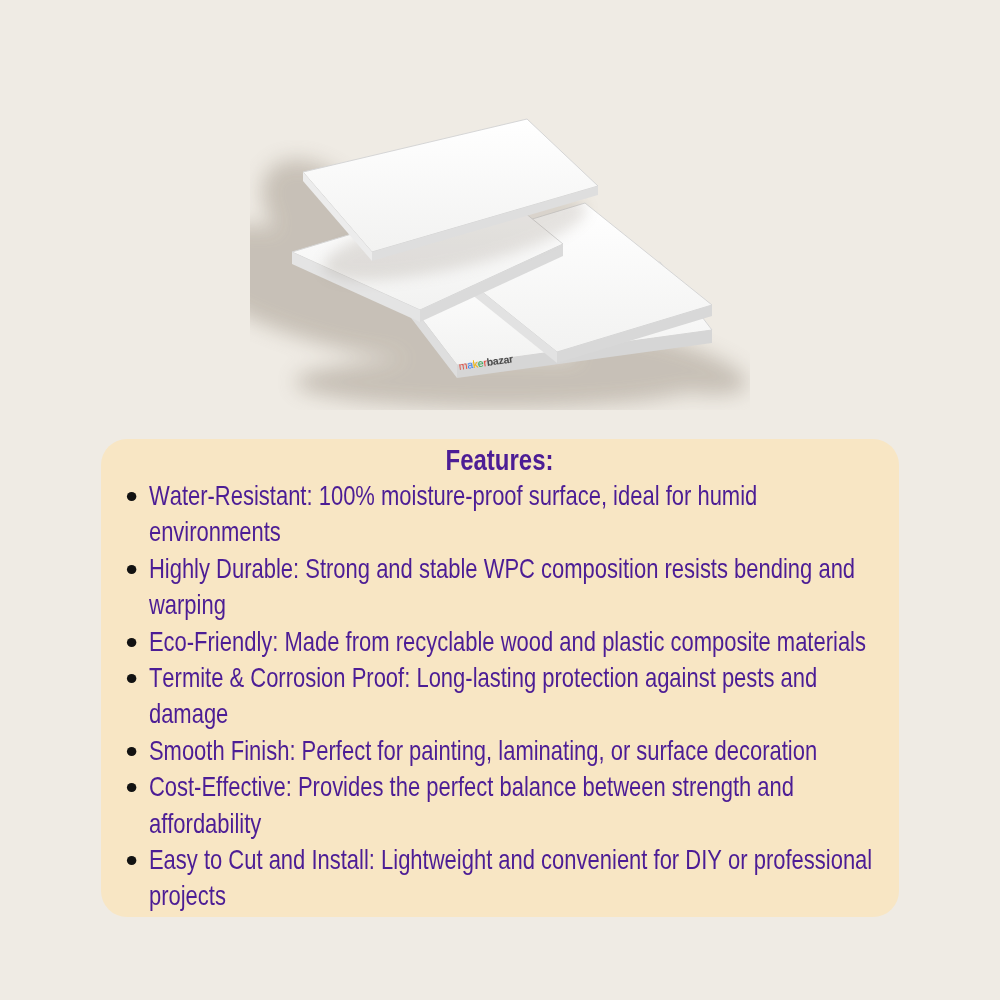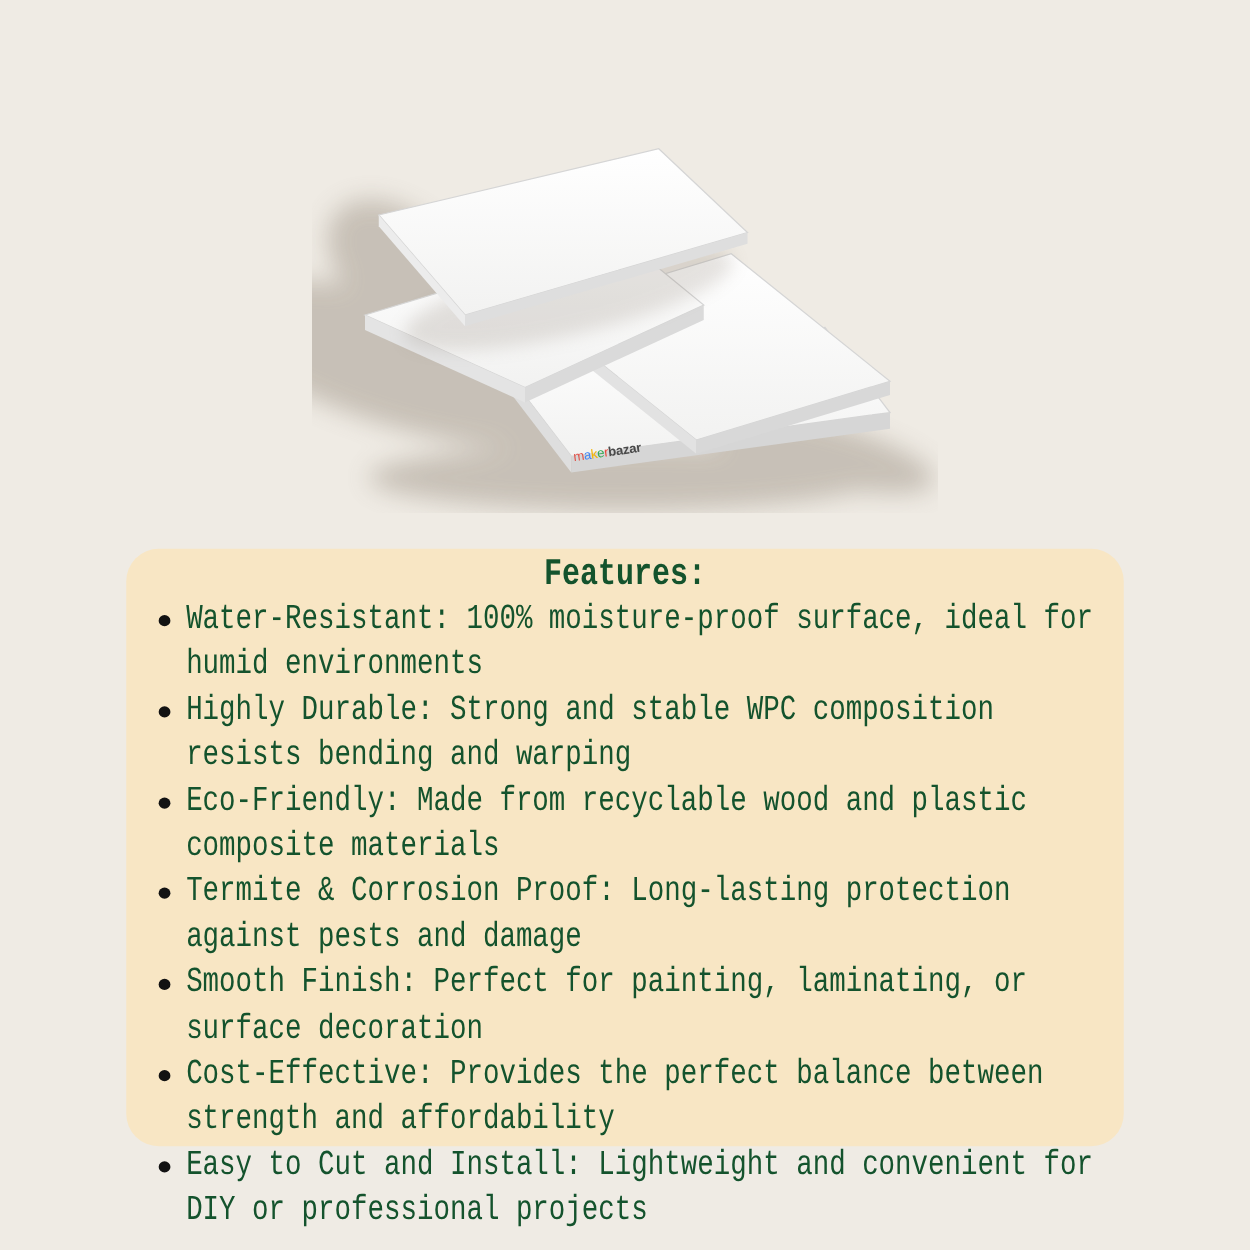--- a/index.html
+++ b/index.html
@@ -101,21 +101,21 @@
         <polygon points="303,172 372,252 372,261 303,181" fill="#ececec"></polygon>
         <polygon points="372,252 598,186 598,195 372,261" fill="#dedede"></polygon>
       </g>
     </svg>
 
     <div class="watermark">
       <span class="wm-letter" style="color: rgb(224, 83, 74);">m</span><span class="wm-letter" style="color: rgb(66, 133, 244);">a</span><span class="wm-letter" style="color: rgb(244, 180, 0);">k</span><span class="wm-letter" style="color: rgb(52, 168, 83);">e</span><span class="wm-letter" style="color: rgb(234, 67, 53);">r</span><span class="wm-suffix" style="color: rgb(74, 74, 74);">bazar</span>
     </div>
   </div>
 
-  <section class="panel" style="background: rgb(248, 230, 196); color: #14532d; font-family: Liberation Mono, monospace;">
+  <section class="panel" style="background: rgb(248, 230, 196); color: #4c1d95;">
     <div class="panel-title-row">
       <h2>Features:</h2>
     </div>
     <div class="features-body">
       <ul class="features-list">
         <li>Water-Resistant: 100% moisture-proof surface, ideal for humid environments</li>
         <li>Highly Durable: Strong and stable WPC composition resists bending and warping</li>
         <li>Eco-Friendly: Made from recyclable wood and plastic composite materials</li>
         <li>Termite &amp; Corrosion Proof: Long-lasting protection against pests and damage</li>
         <li>Smooth Finish: Perfect for painting, laminating, or surface decoration</li>

